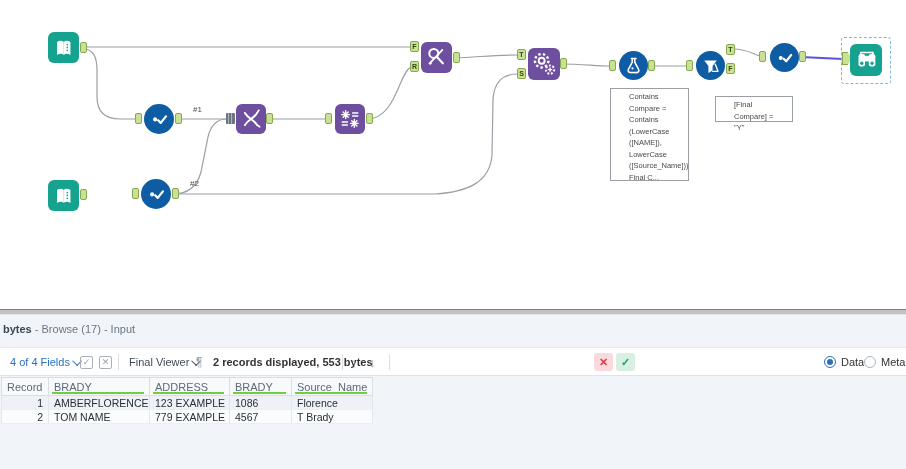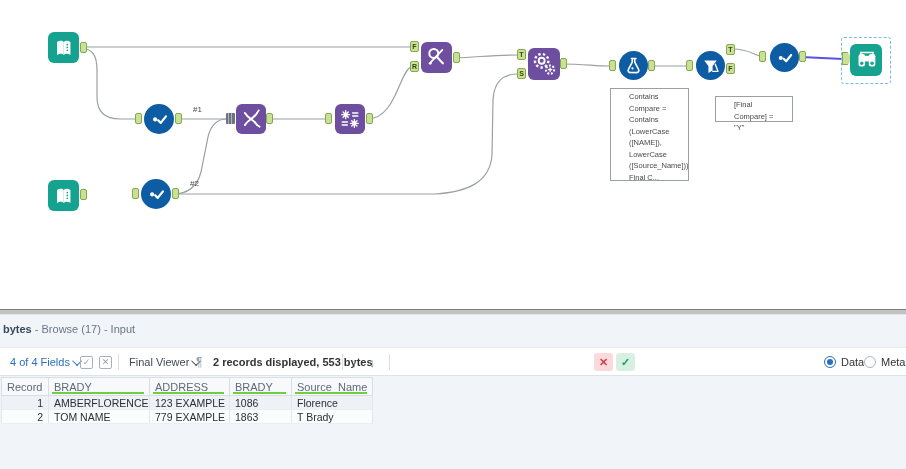--- a/index.html
+++ b/index.html
@@ -308,19 +308,19 @@
             <td class="rec">1</td>
             <td>AMBERFLORENCE</td>
             <td>123 EXAMPLE</td>
             <td>1086</td>
             <td>Florence</td>
           </tr>
           <tr class="r1">
             <td class="rec">2</td>
             <td>TOM NAME</td>
             <td>779 EXAMPLE</td>
-            <td>1863</td>
+            <td>4567</td>
             <td>T Brady</td>
           </tr>
         </tbody>
     </table>
   </div>
 </div>
 
 </body></html>

